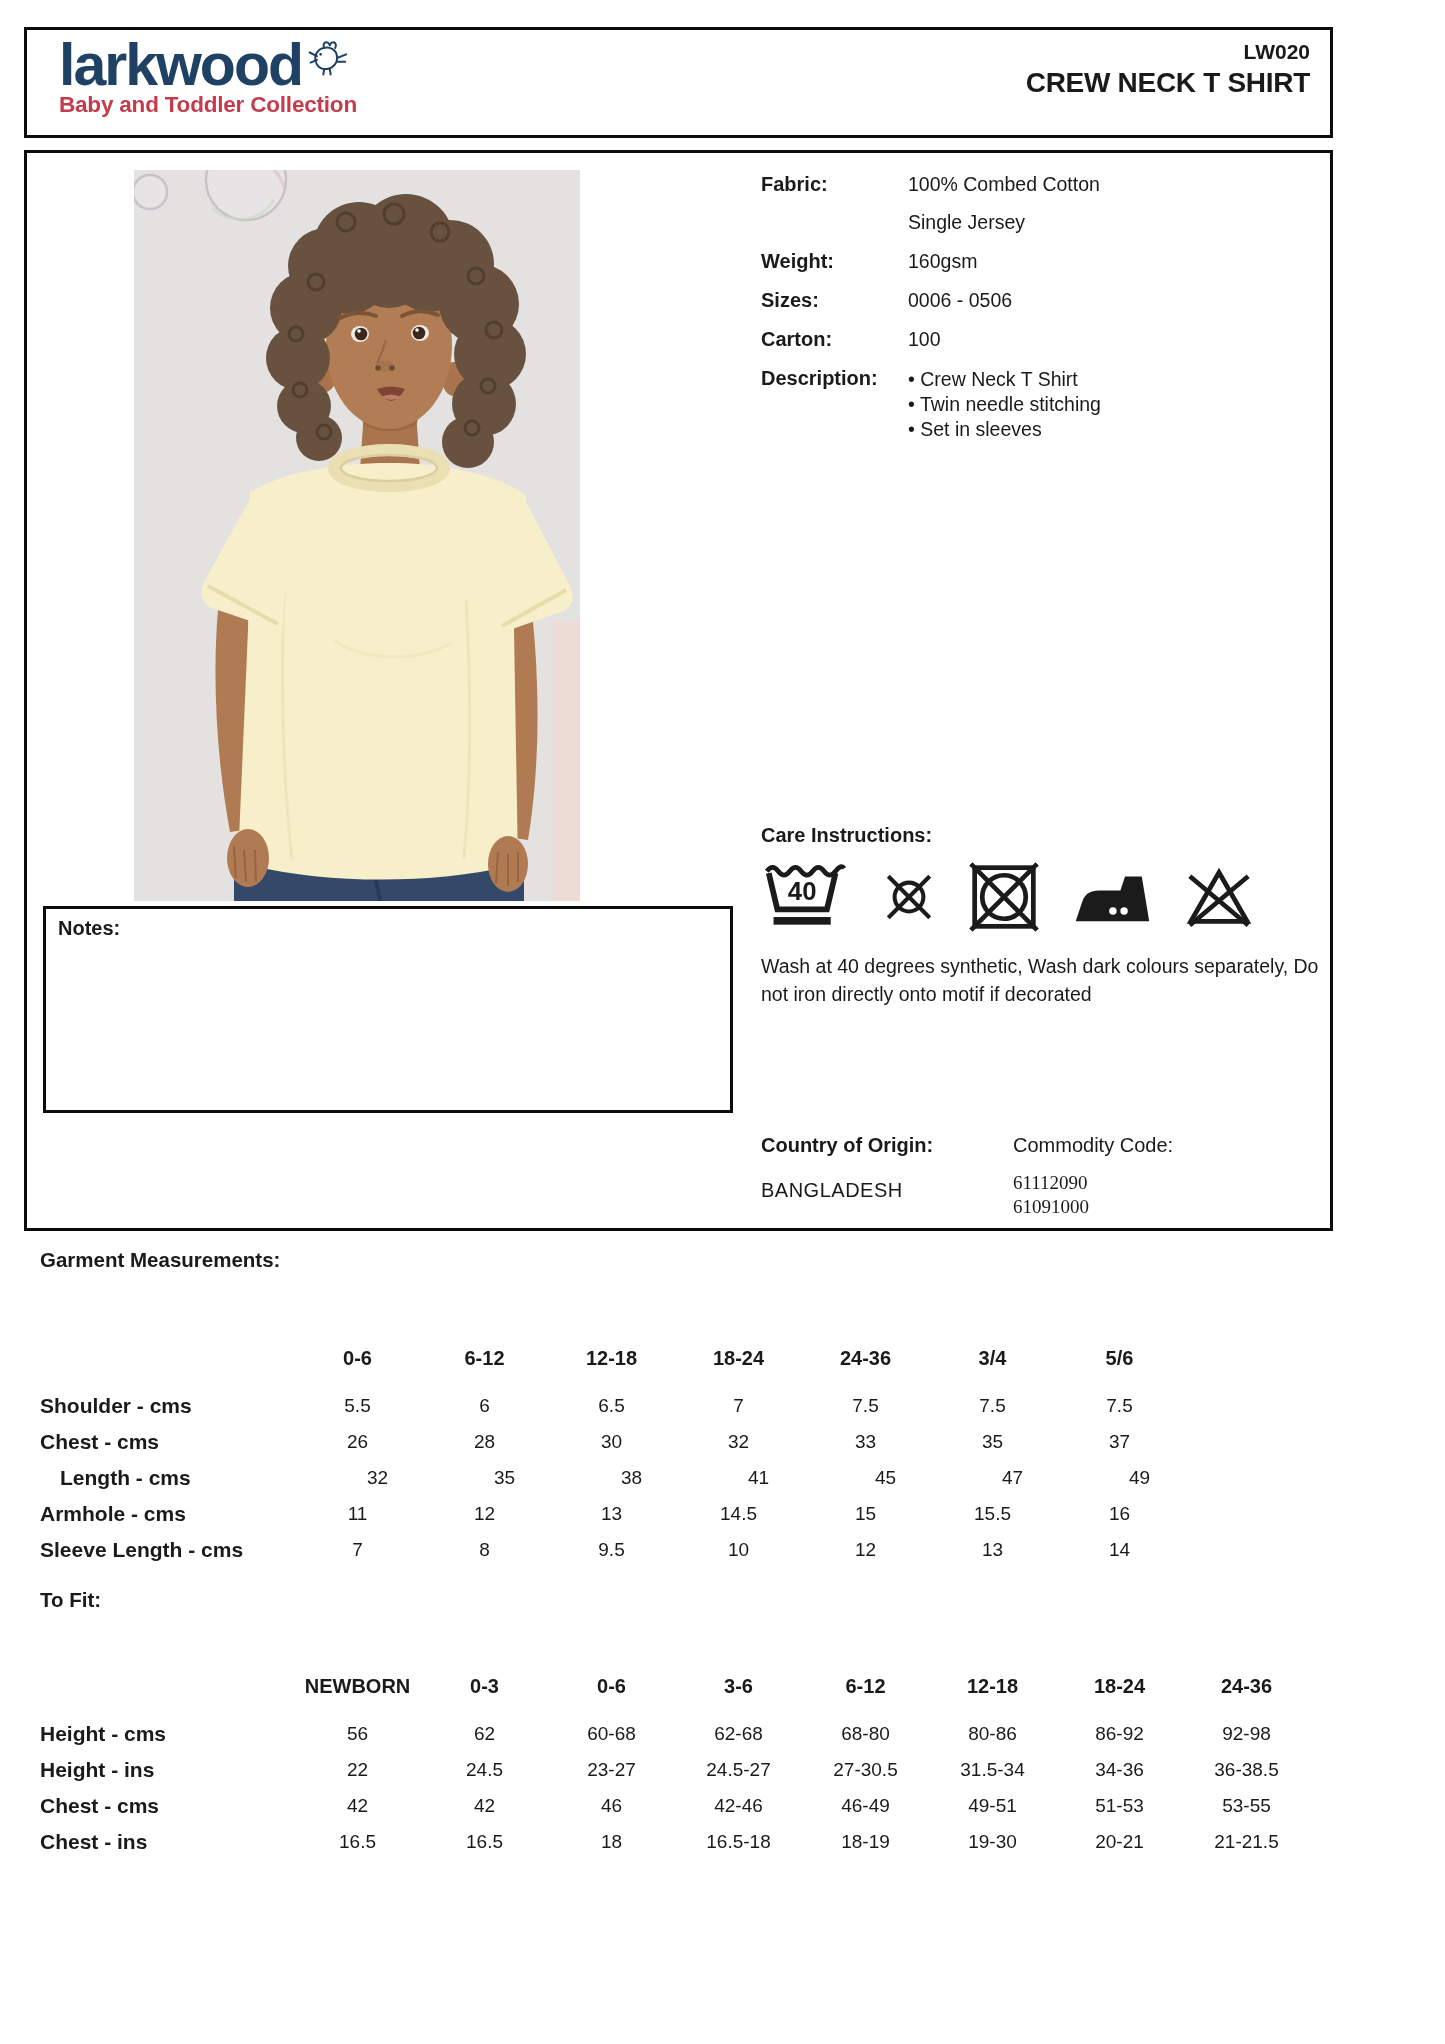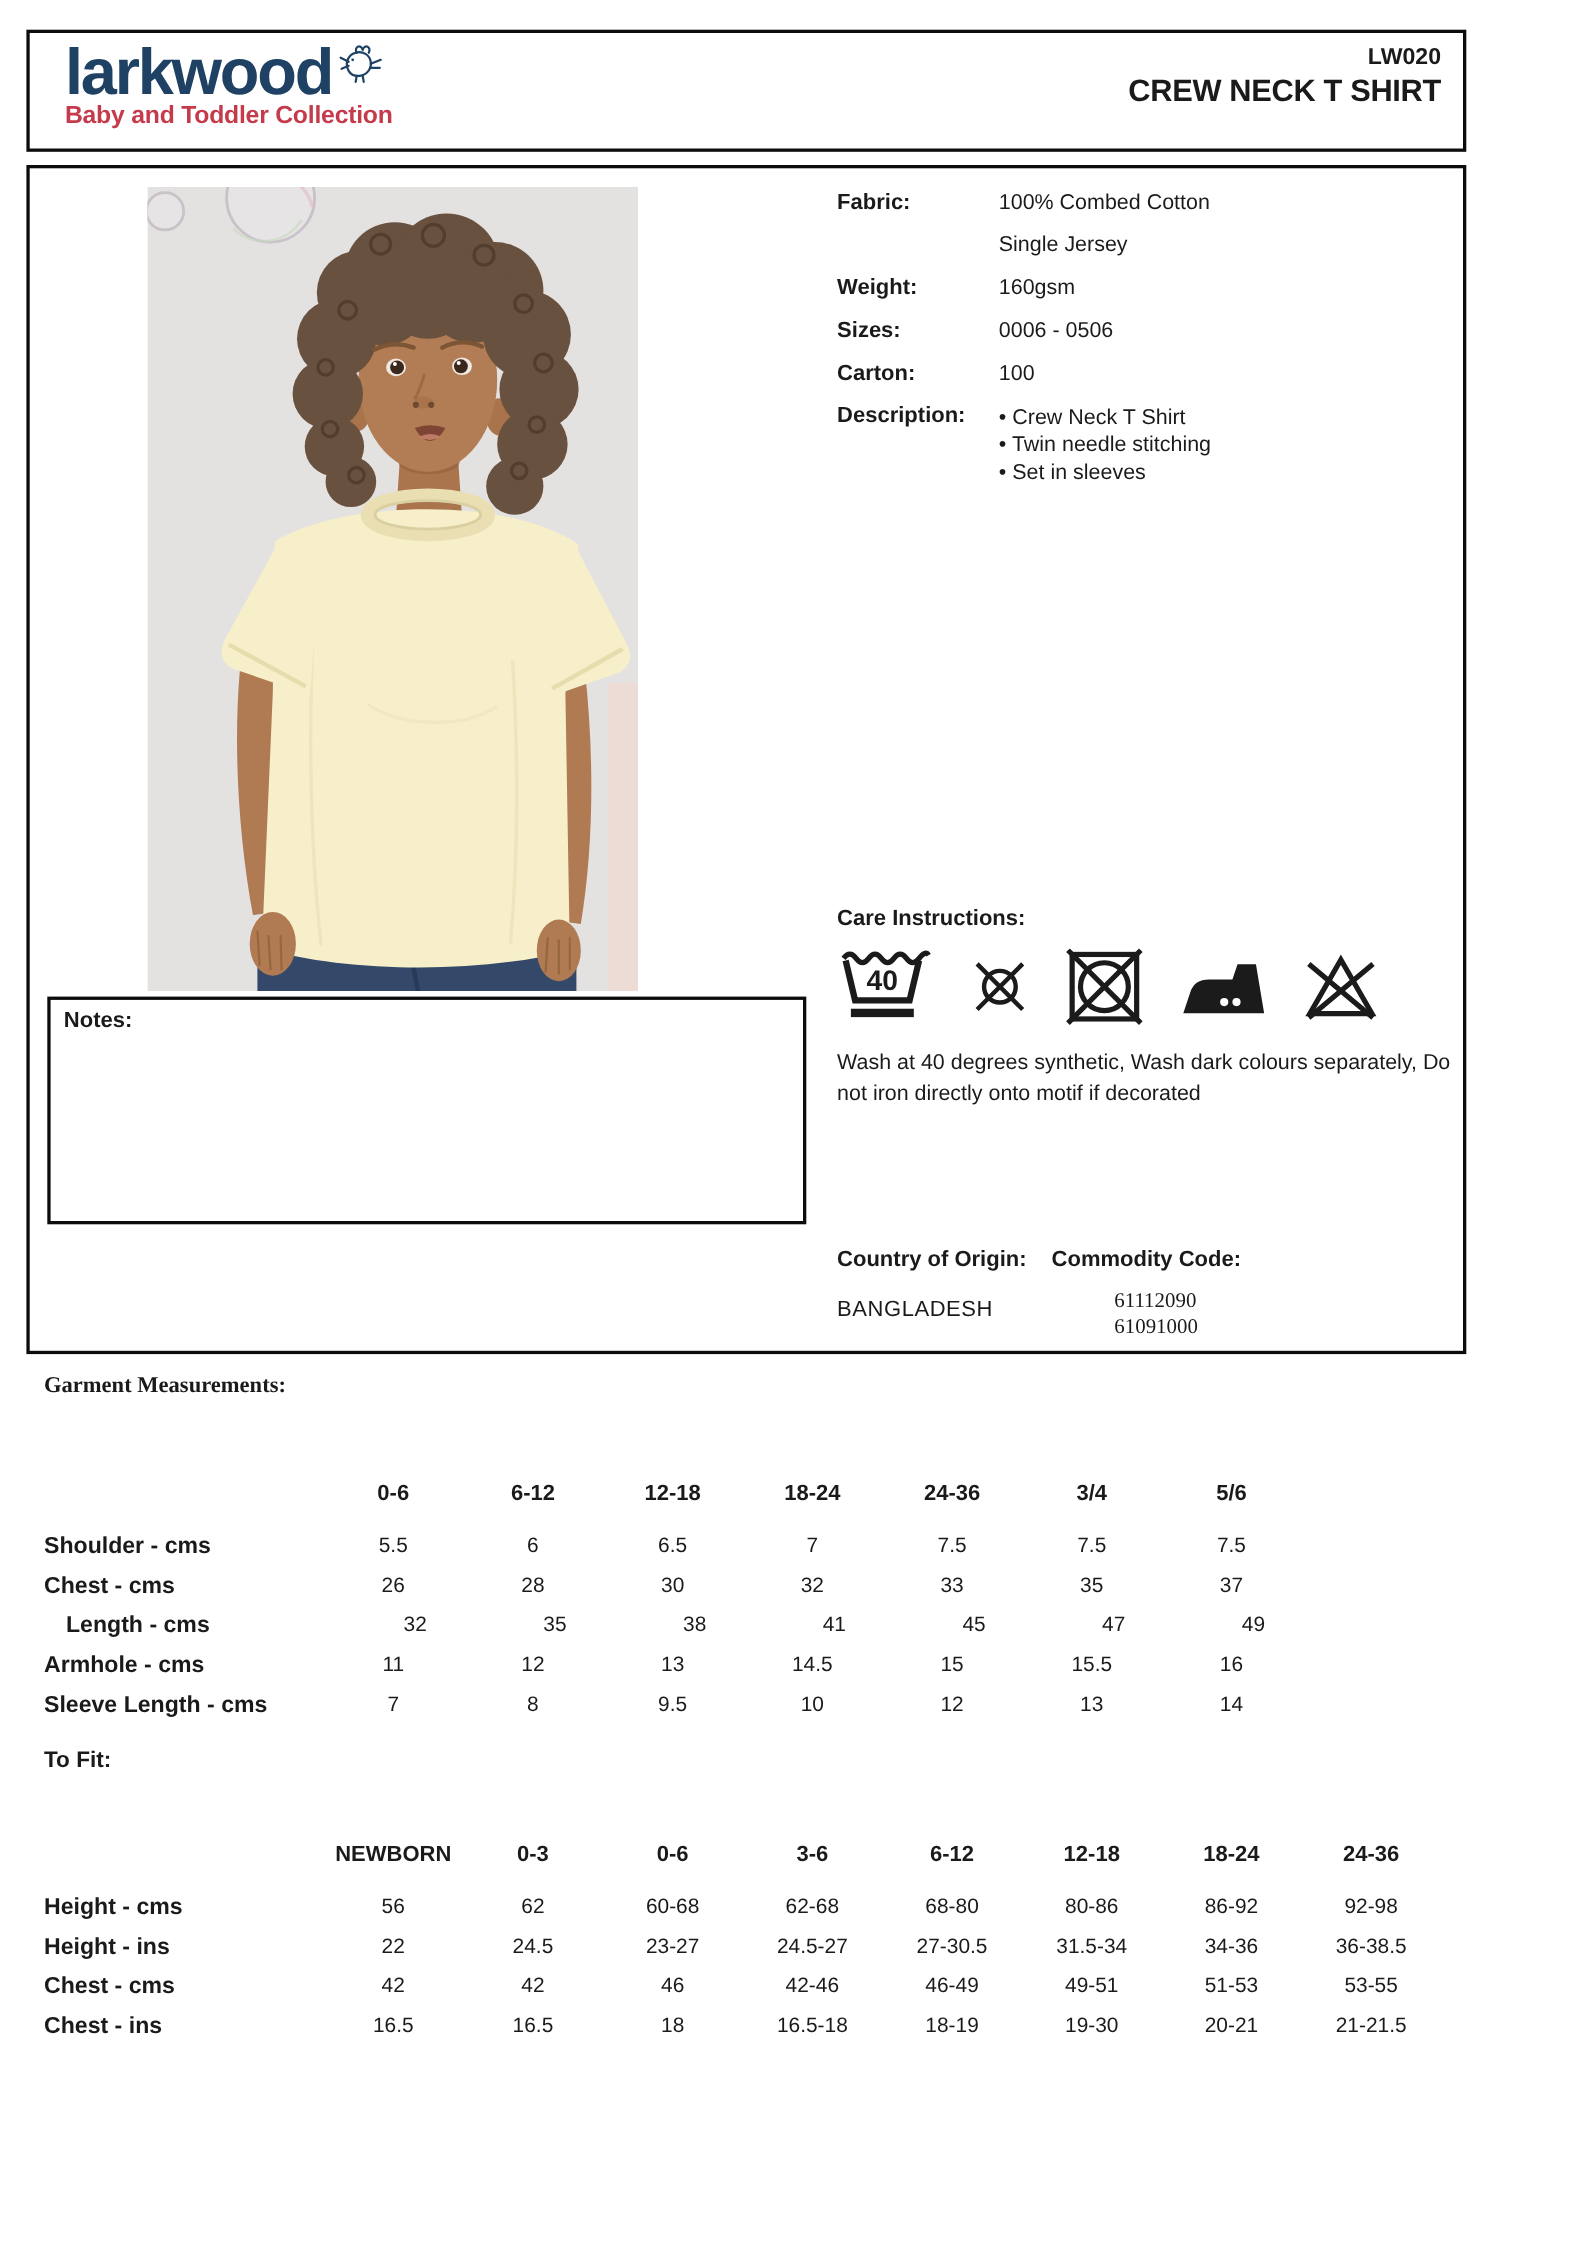--- a/index.html
+++ b/index.html
@@ -24,26 +24,26 @@
   .spec-value{position:absolute;left:881px;font-size:19.5px;white-space:nowrap;}
   .bullet{font-size:19.5px;line-height:25px;white-space:nowrap;}
   .bullet::before{content:"• ";}
   #care-heading{position:absolute;left:734px;top:671px;font-weight:bold;font-size:20px;}
   #care-icons{position:absolute;left:734px;top:700px;width:590px;height:92px;display:flex;align-items:center;gap:33px;}
   #care-text{position:absolute;left:734px;top:799px;width:578px;font-size:19.5px;line-height:28px;}
   #notes-box{left:16px;top:753px;width:684px;height:201px;}
   #notes-label{position:absolute;left:12px;top:8px;font-weight:bold;font-size:20px;}
   #origin-label{position:absolute;left:734px;top:981px;font-weight:bold;font-size:20px;}
   #origin-value{position:absolute;left:734px;top:1026px;font-size:20px;letter-spacing:0.5px;}
-  #commodity-label{position:absolute;left:929px;top:981px;font-weight:bold;font-size:20px;}
+  #commodity-label{position:absolute;left:986px;top:981px;font-weight:normal;font-size:20px;}
   #commodity-codes{position:absolute;left:986px;top:1018px;font-family:"Liberation Serif","DejaVu Serif",serif;
                    font-size:19px;line-height:24px;}
   
   .section-heading{position:absolute;left:40px;font-weight:bold;font-size:20.5px;}
-  #garment-heading{top:1248px;font-family:Liberation Serif, serif;}
+  #garment-heading{top:1248px;}
   #tofit-heading{top:1588px;}
   .mtable{position:absolute;left:40px;}
   #garment-table{top:1318px;}
   #tofit-table{top:1646px;}
   .mt-row{display:grid;}
   .mt-head{margin-bottom:15px;margin-top:25px;}
   .mt-head .mt-cell{line-height:30px;height:30px;}
   .mt-cell{text-align:center;font-size:19px;height:36px;line-height:36px;}
   .mt-colh{font-weight:bold;font-size:20px;}
   .mt-label{text-align:left;font-weight:bold;font-size:21px;}

